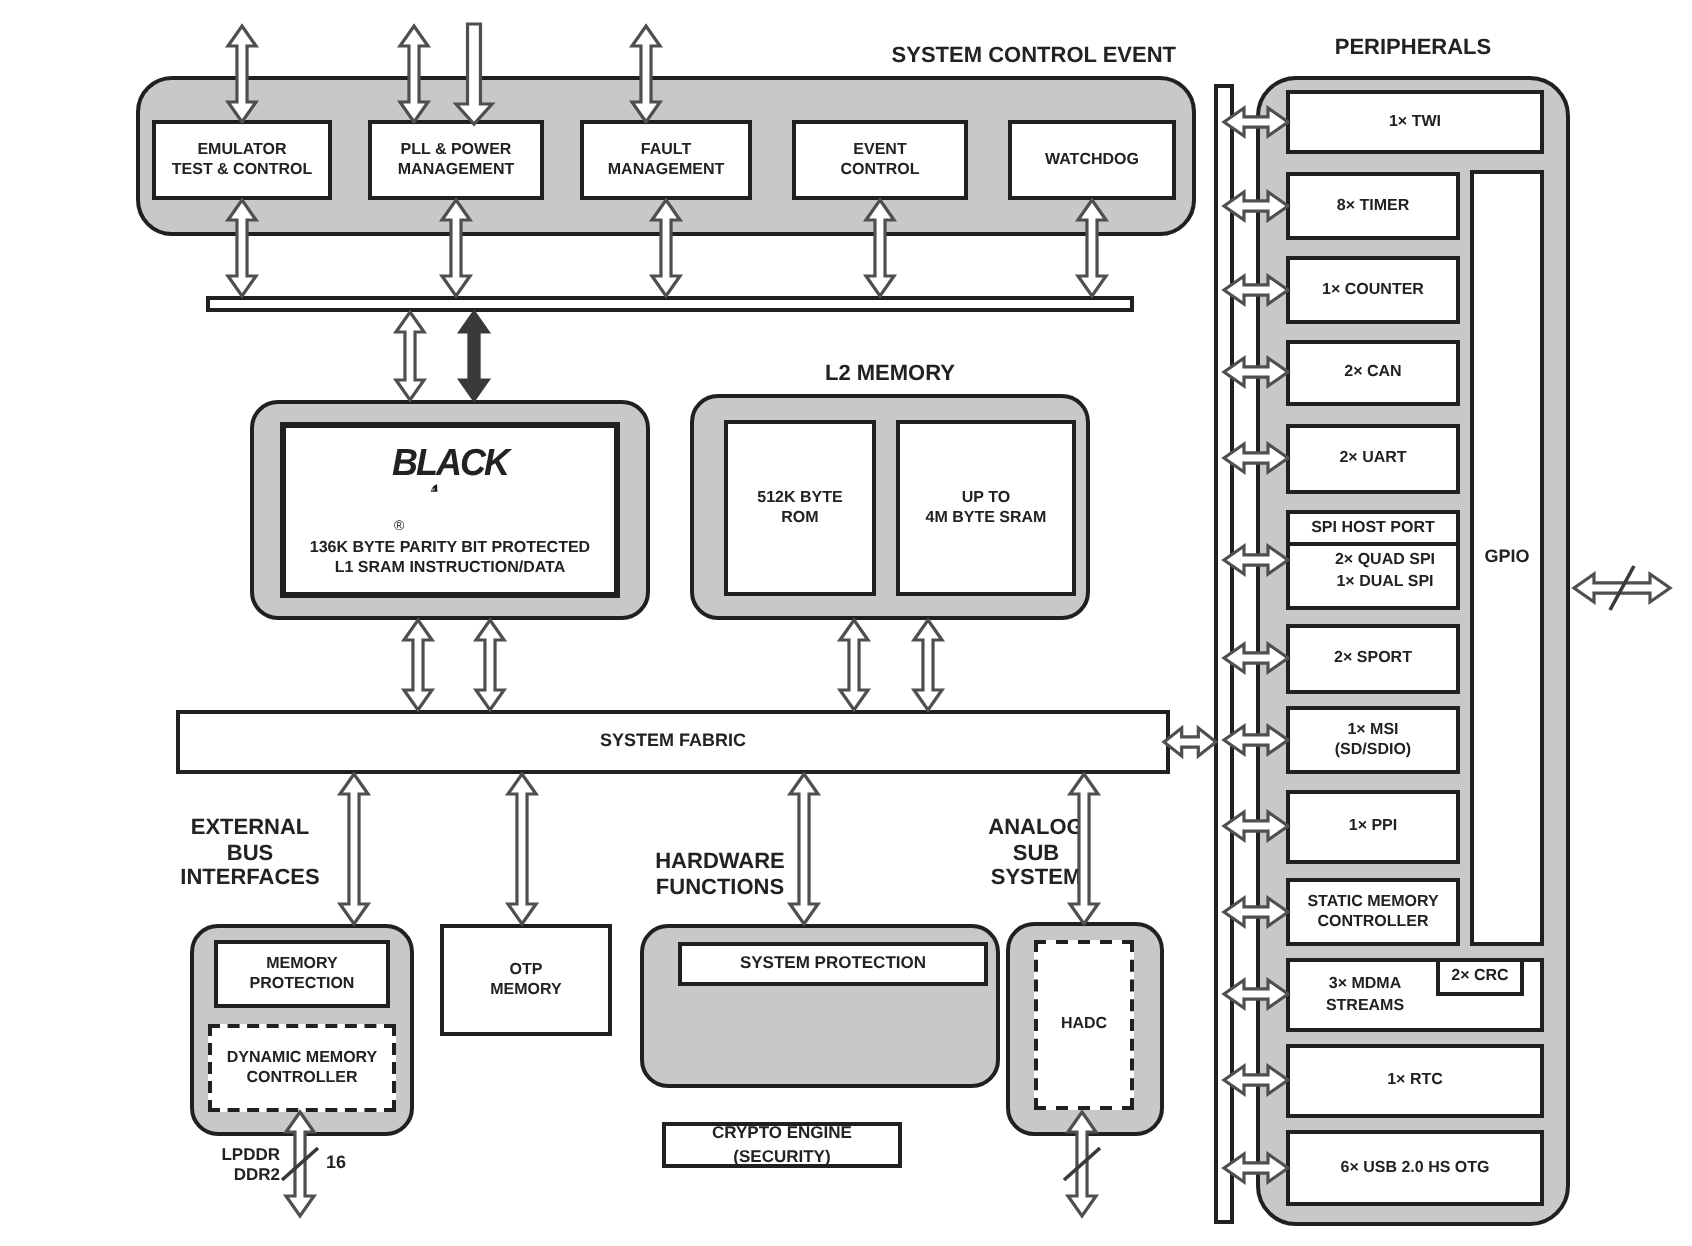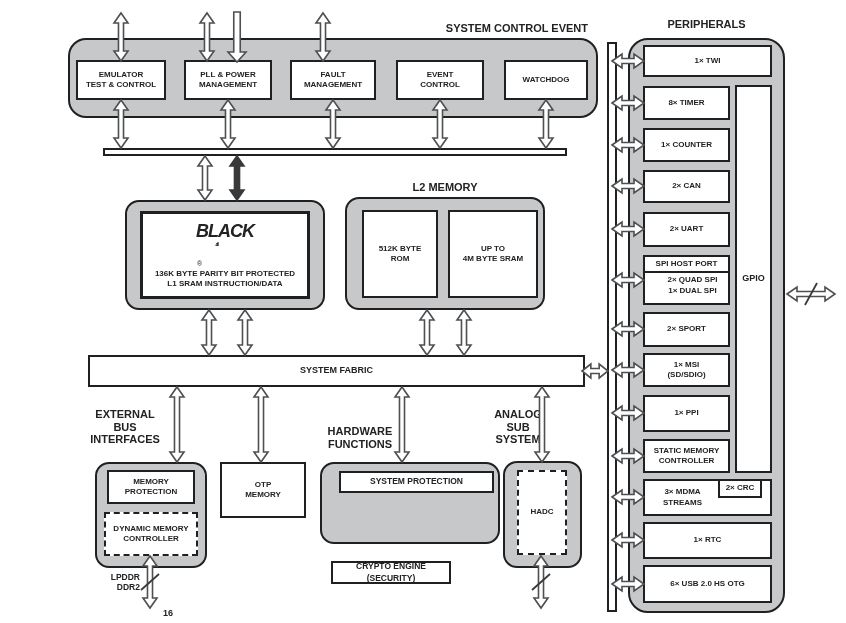--- a/index.html
+++ b/index.html
@@ -162,21 +162,21 @@
   <div class="box dashed" style="left:104px;top:512px;width:94px;height:44px;">
     <span class="lbl">DYNAMIC MEMORY
 CONTROLLER</span>
     </div>
   <div class="arr" style="left:143px;top:556px;width:14px;height:52px;"><svg width="14" height="52" style="overflow: visible;">
         <path d="M0 7 L10 0 L10 4.48 L42 4.48 L42 0 L52 7 L42 14 L42 9.52 L10 9.52 L10 14 Z" transform="matrix(0 1 -1 0 14 0)" fill="#ffffff" stroke="var(--arrow)" stroke-width="1.6"></path>
         <line x1="-2" y1="34" x2="16" y2="18" stroke="var(--solid)" stroke-width="1.8"></line>
       </svg></div>
   <div class="smalltxt" style="left:96px;top:572px;width:44px;text-align:right;">LPDDR
 DDR2</div>
-  <div class="smalltxt" style="left:163px;top:608px;font-size:9px;">16</div>
+  <div class="smalltxt" style="left:163px;top:576px;font-size:9px;">16</div>
 
   <div class="box" style="left:220px;top:462px;width:86px;height:56px;">
     <span class="lbl">OTP
 MEMORY</span>
     </div>
 
   <div class="container" style="left:320px;top:462px;width:180px;height:82px;border-radius:14px;"></div>
   <div class="box" style="left:339px;top:471px;width:155px;height:22px;">
     <span class="lbl" style="font-size:8.5px;">SYSTEM PROTECTION</span>
     </div>

